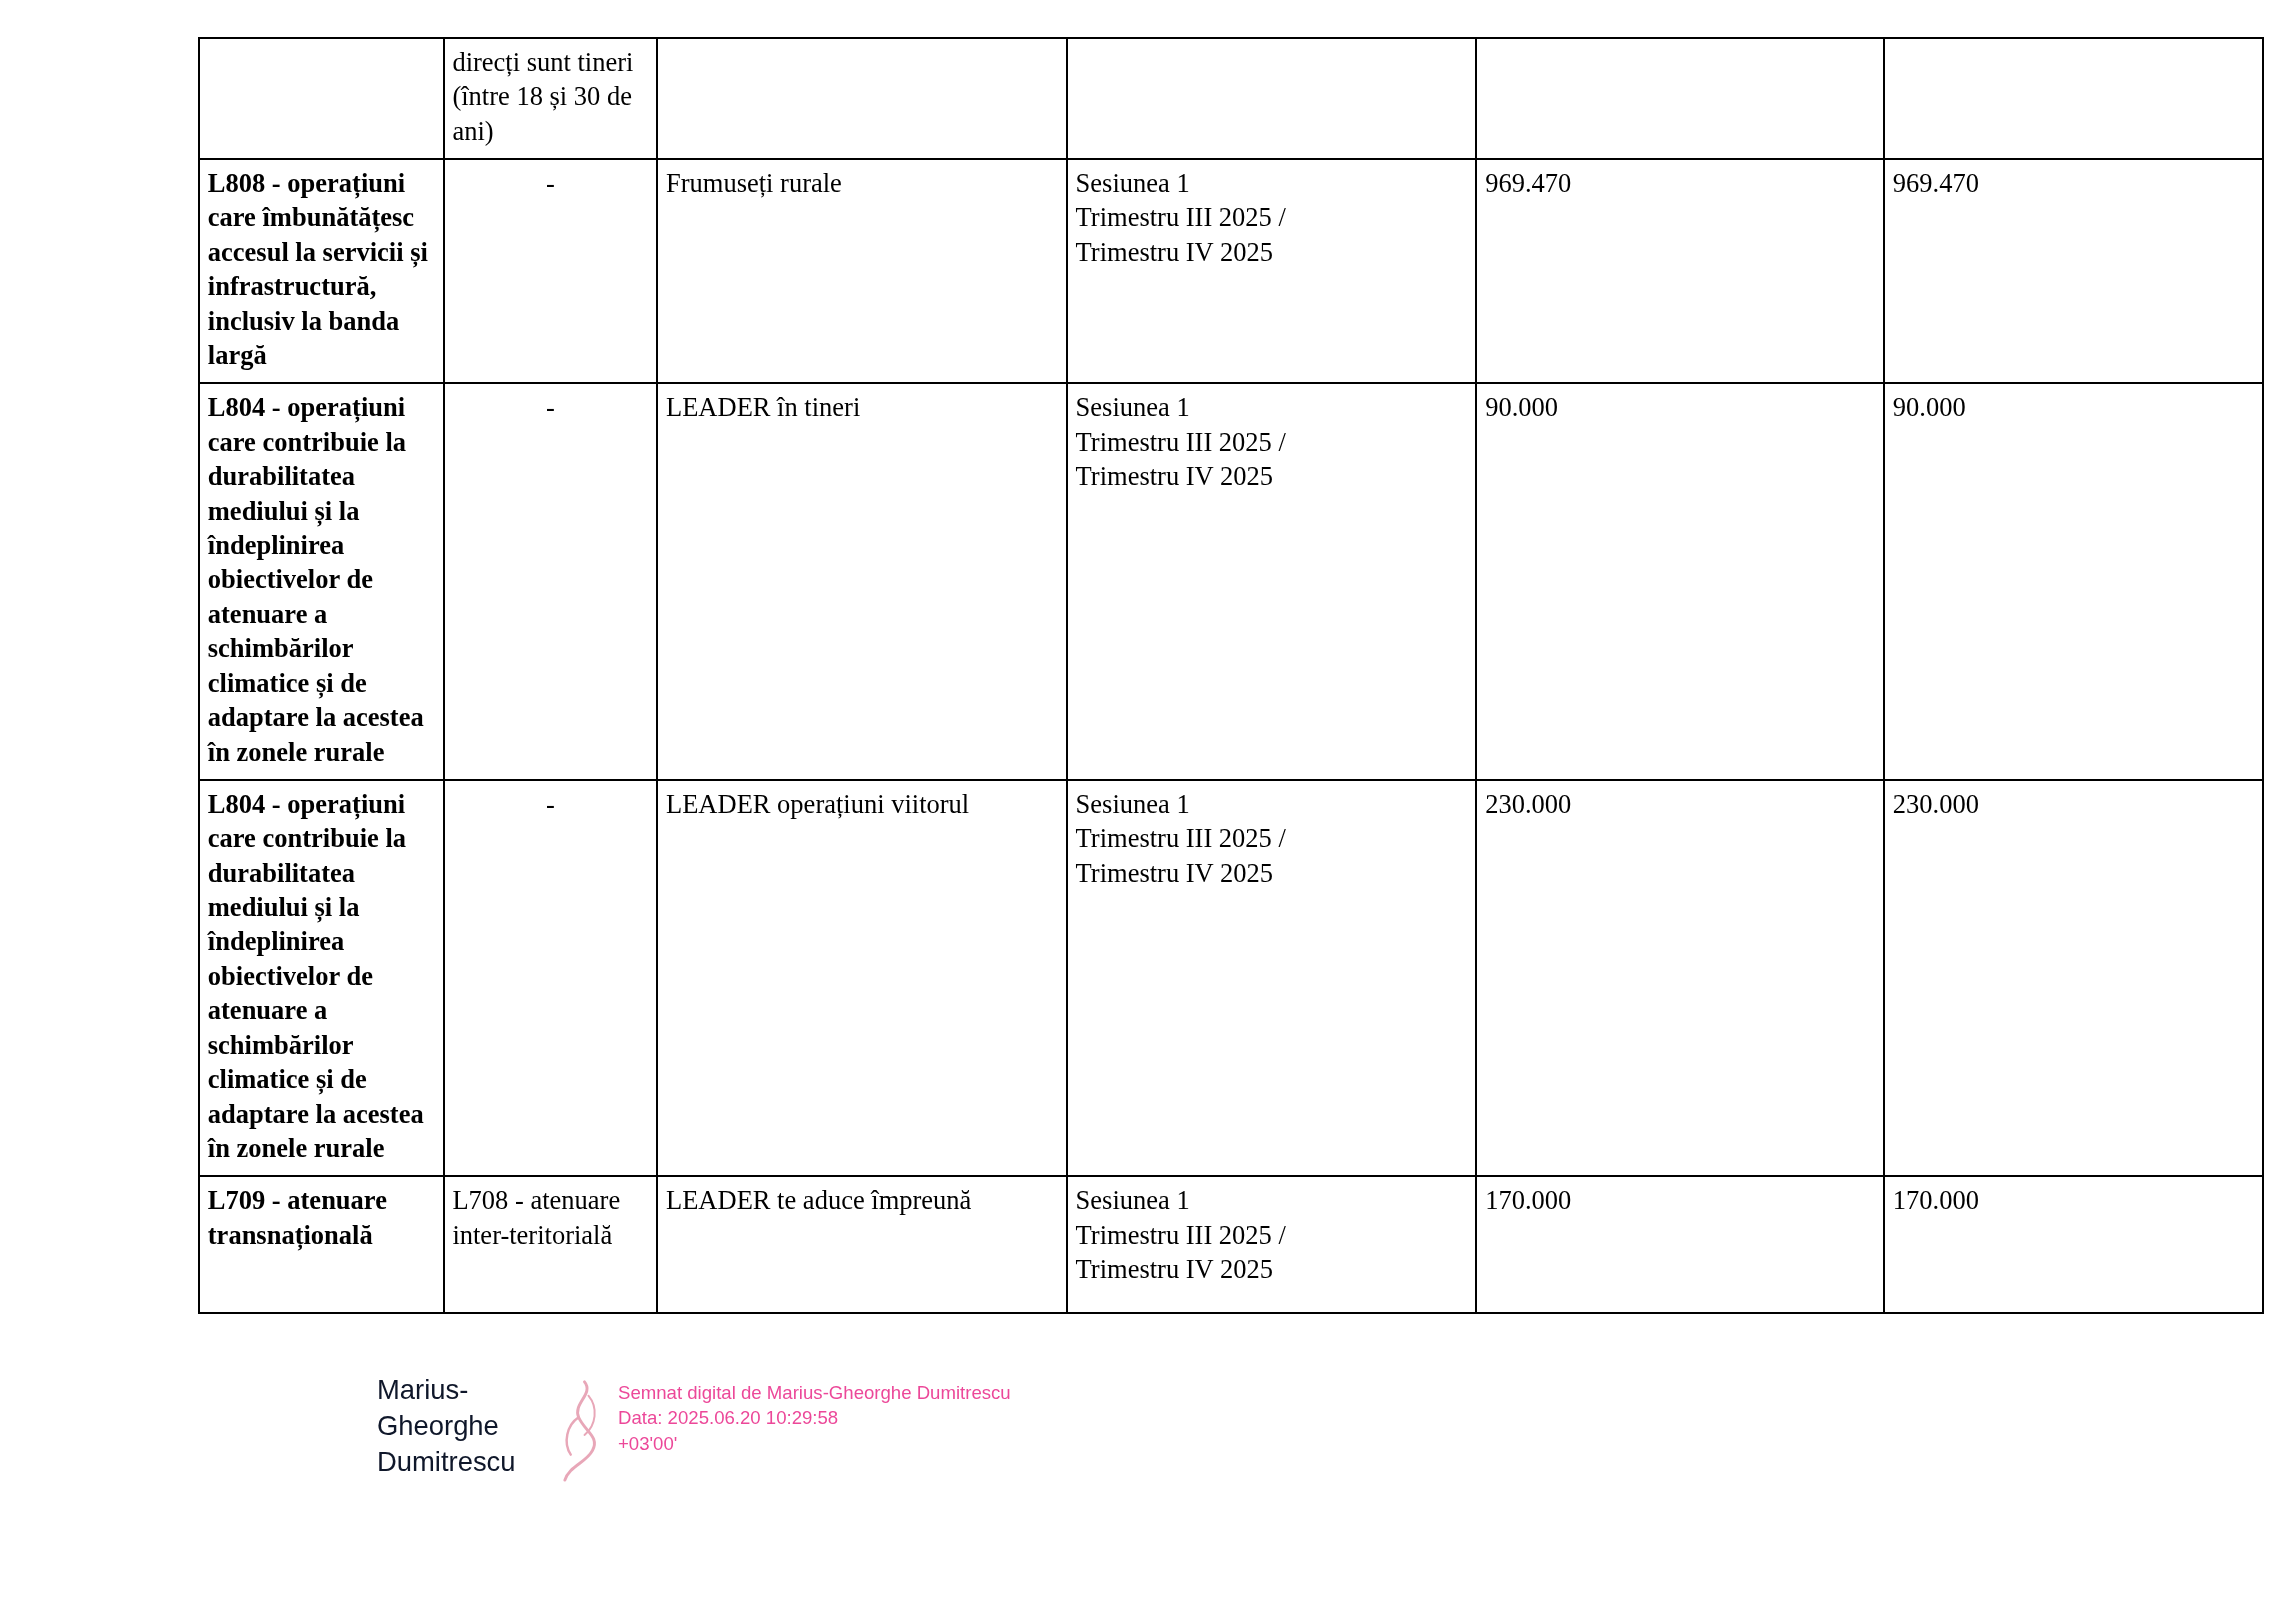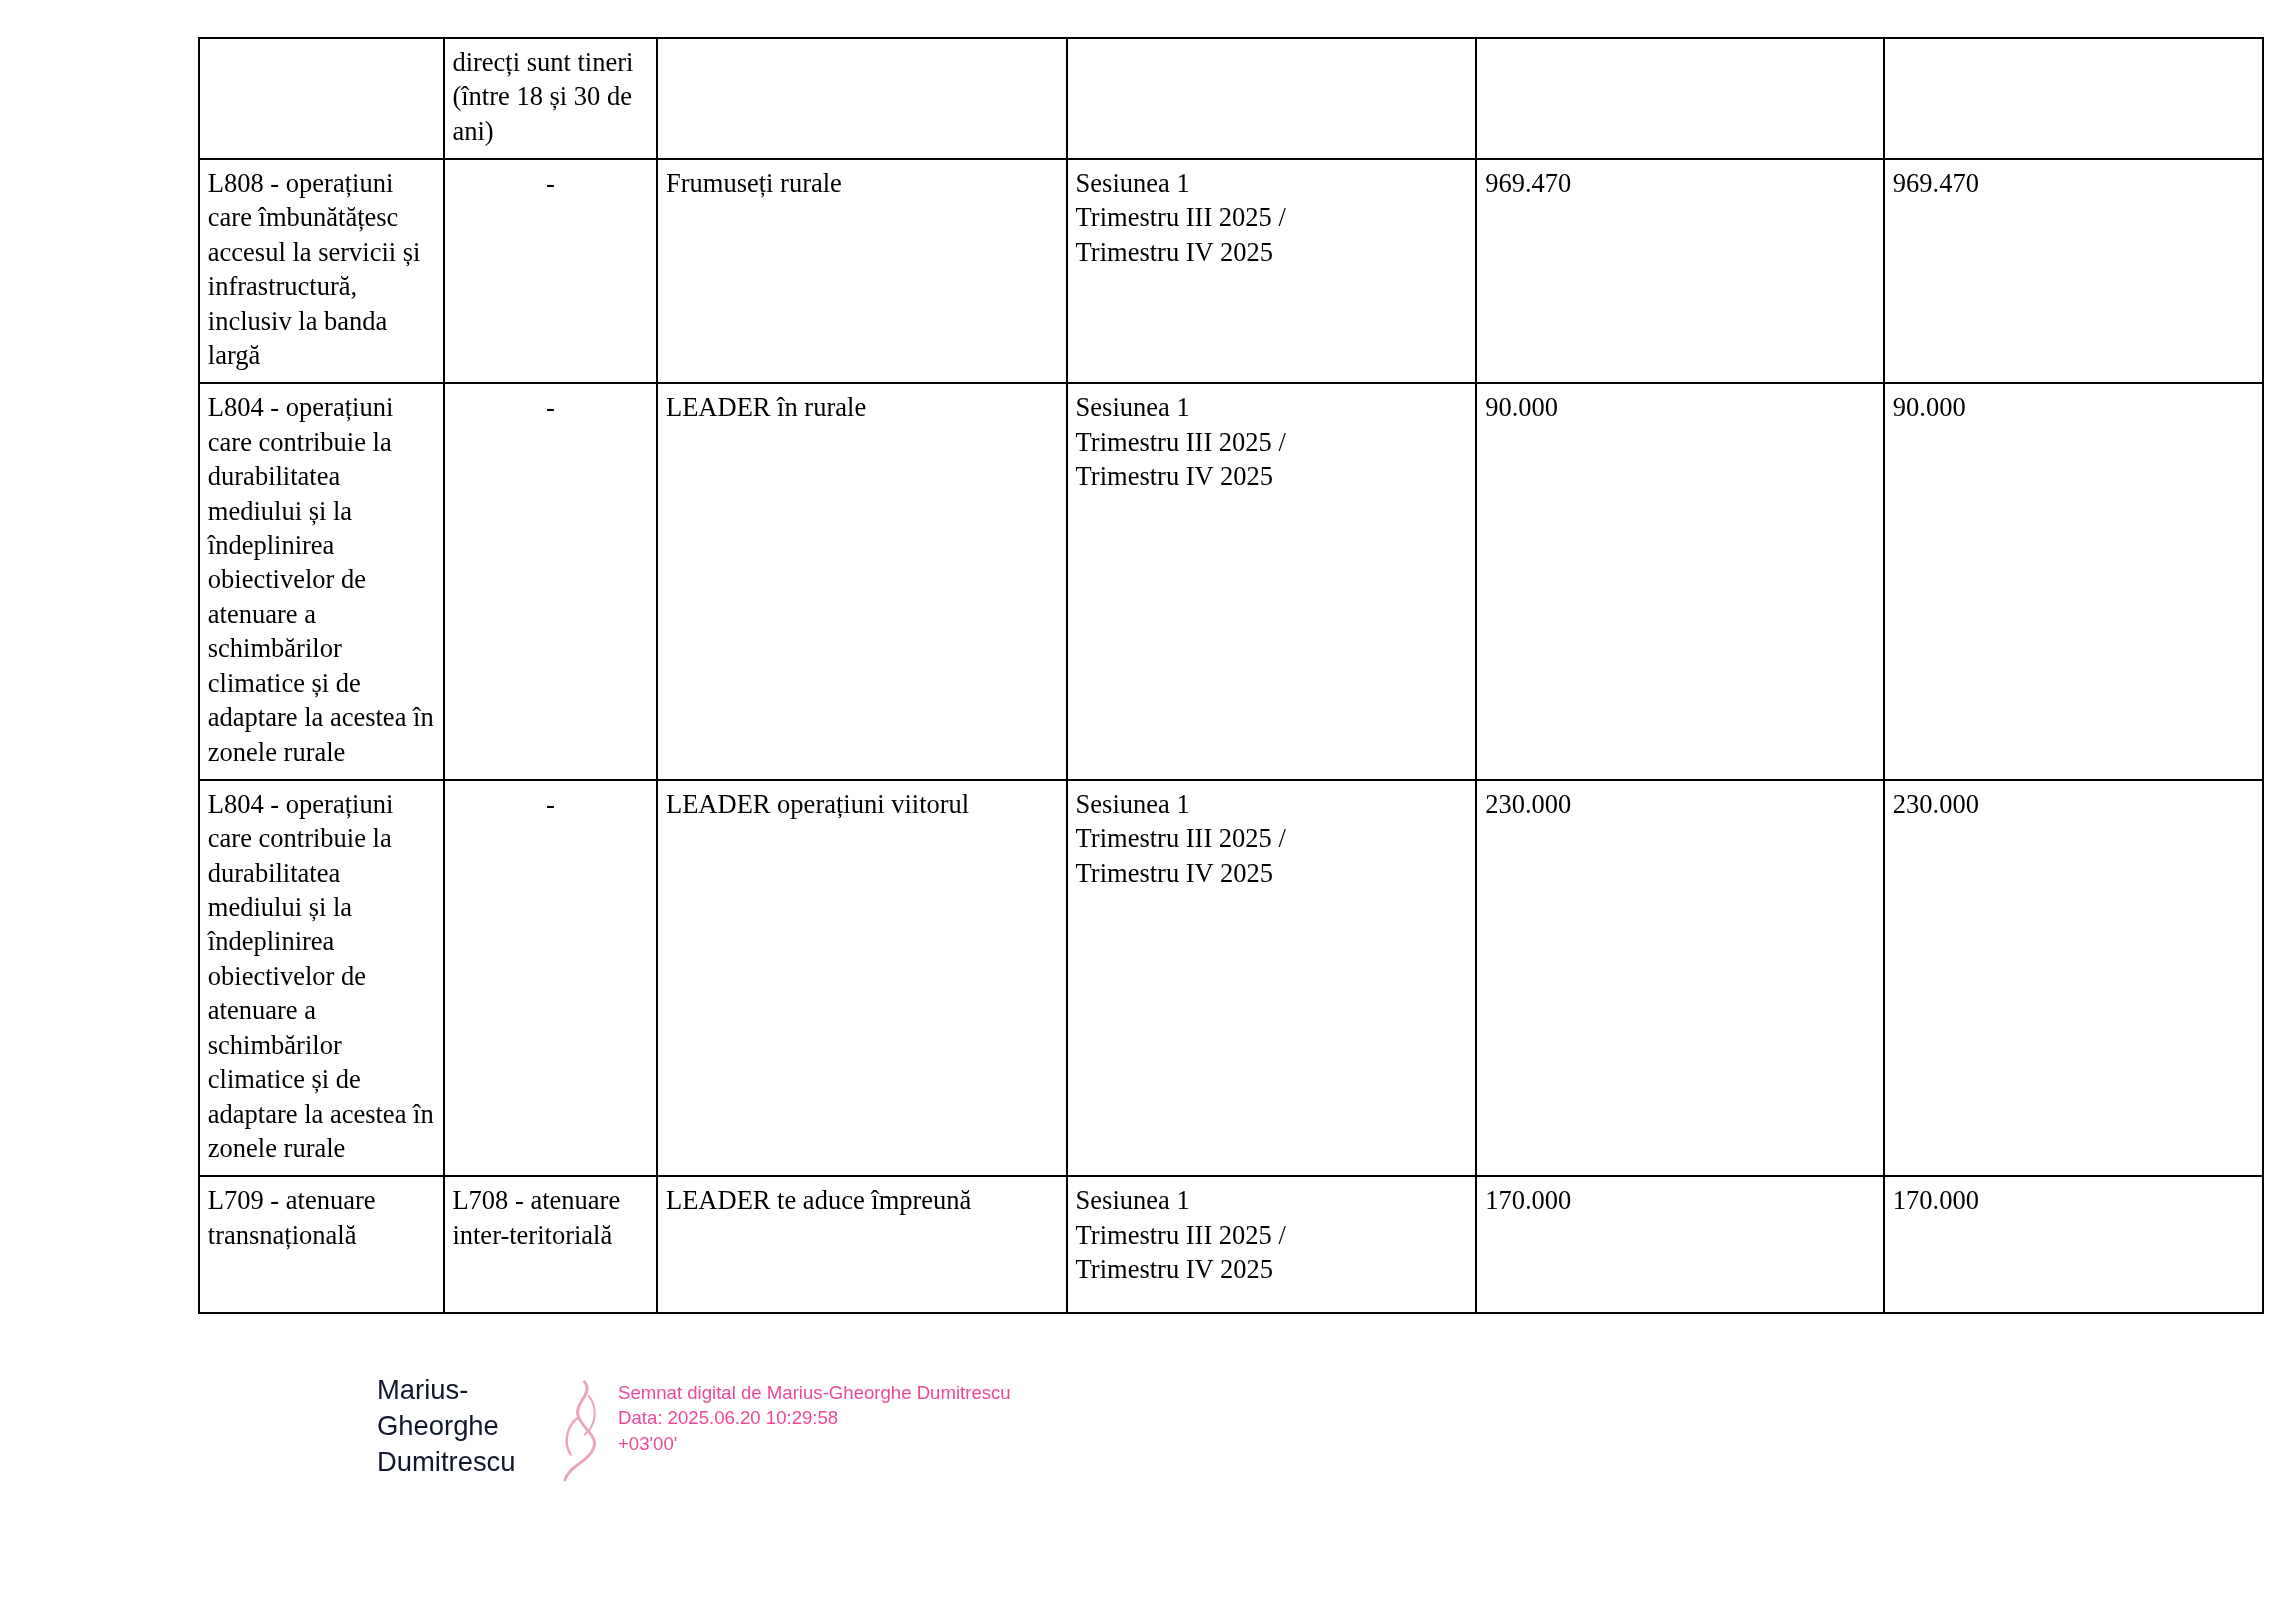--- a/index.html
+++ b/index.html
@@ -30,21 +30,21 @@
     table-layout: fixed;
   }
   table.doc-table td {
     border: 2px solid #000000;
     vertical-align: top;
     padding: 5.9px 7.8px 9.8px 7.8px;
     font-size: 26.5px;
     line-height: 1.30;
     font-family: "Liberation Serif", serif;
   }
-  td.c0 { width: 227px; }
+  td.c0 { width: 227px; font-weight: bold; }
   td.c1 { width: 196px; }
   td.c2 { width: 392px; }
   td.c3 { width: 392px; }
   td.c4 { width: 390px; }
   td.c5 { width: 361px; }
   .center { text-align: center; }
   .sig-block {
     position: absolute;
     left: 377px;
     top: 1372px;
@@ -103,21 +103,21 @@
         <td class="c3" style="white-space:pre-line;">Sesiunea 1
 Trimestru III 2025 /
 Trimestru IV 2025</td>
         <td class="c4">969.470</td>
         <td class="c5">969.470</td>
       </tr>
 
       <tr style="height:382px;">
         <td class="c0">L804 - operațiuni care contribuie la durabilitatea mediului și la îndeplinirea obiectivelor de atenuare a schimbărilor climatice și de adaptare la acestea în zonele rurale</td>
         <td class="c1 center">-</td>
-        <td class="c2">LEADER în rurale</td>
+        <td class="c2">LEADER în tineri</td>
         <td class="c3" style="white-space:pre-line;">Sesiunea 1
 Trimestru III 2025 /
 Trimestru IV 2025</td>
         <td class="c4">90.000</td>
         <td class="c5">90.000</td>
       </tr>
 
       <tr style="height:384px;">
         <td class="c0">L804 - operațiuni care contribuie la durabilitatea mediului și la îndeplinirea obiectivelor de atenuare a schimbărilor climatice și de adaptare la acestea în zonele rurale</td>
         <td class="c1 center">-</td>

